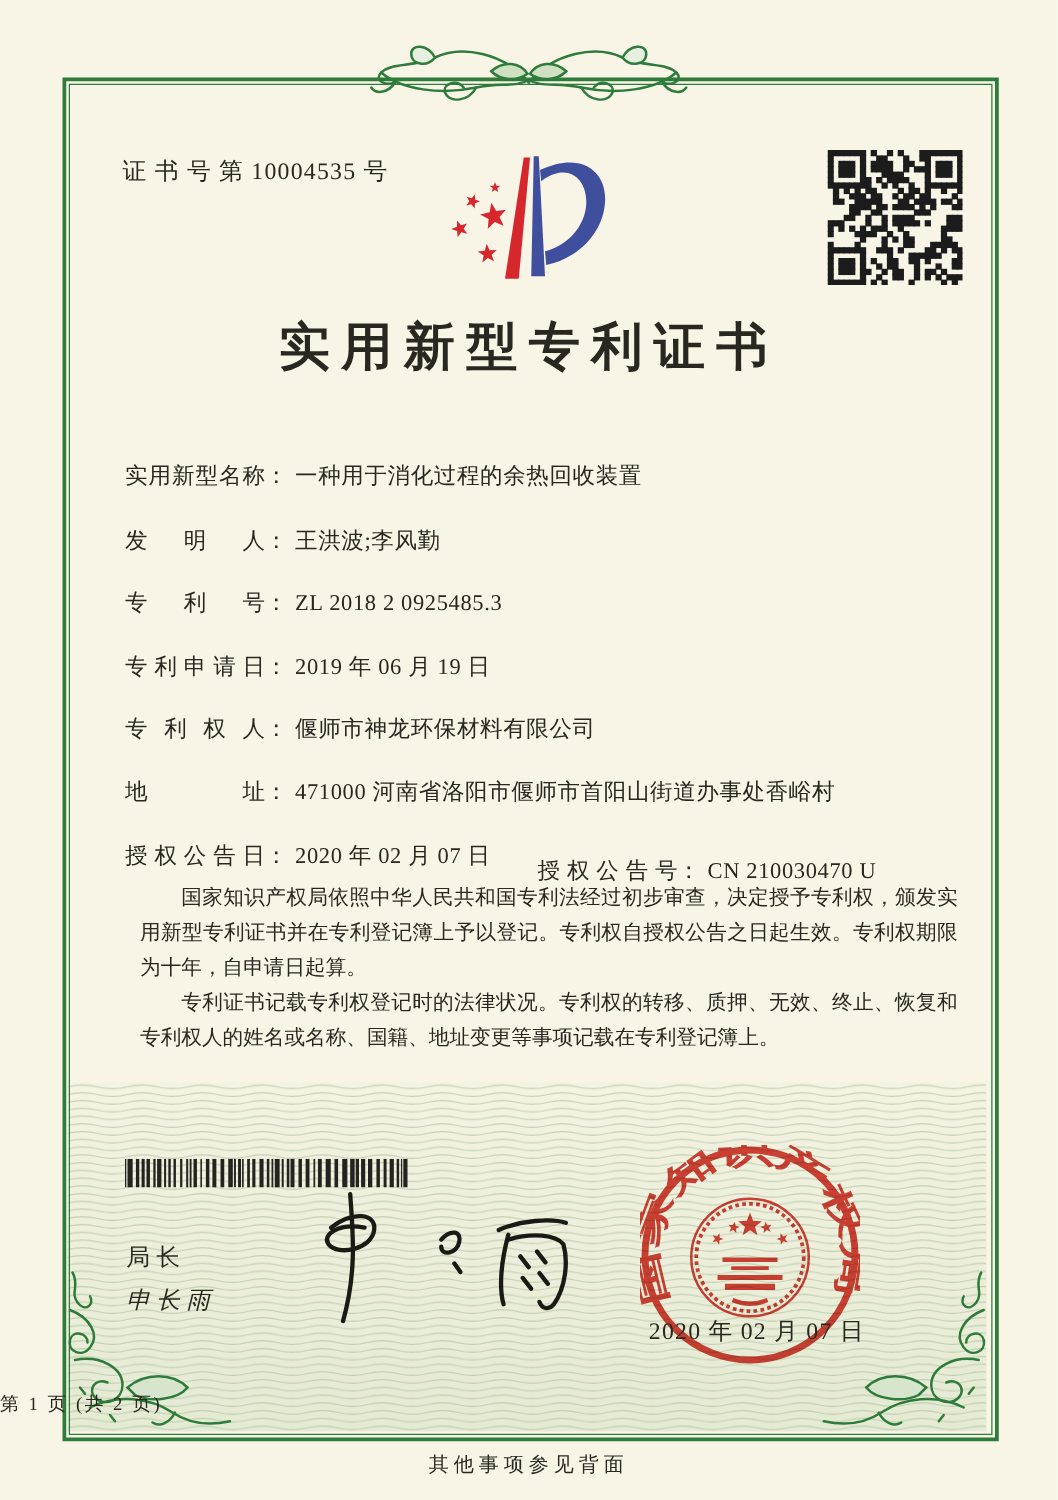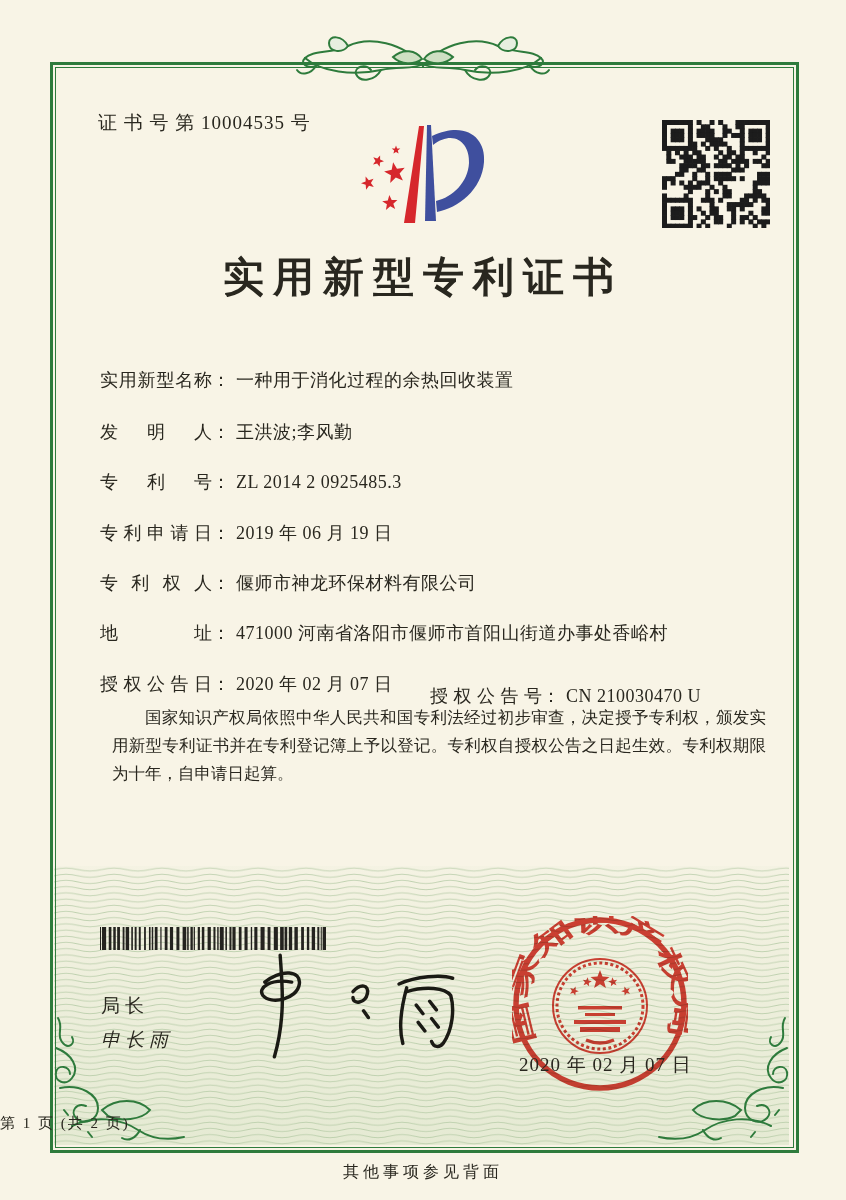--- a/index.html
+++ b/index.html
@@ -23,21 +23,21 @@
   
   .frame{position:absolute;left:50px;top:62px;width:743px;height:1085px;
     border:3px solid var(--green);}
   .frame-inner{position:absolute;inset:2px;border:1px solid var(--green);}
   
   .guilloche{position:absolute;left:54px;top:866px;width:735px;height:279px;}
   .guilloche-tint{position:absolute;left:54px;top:866px;width:735px;height:279px;
     background:linear-gradient(to bottom, rgba(214,228,199,0.10), rgba(206,222,188,0.45));}
   svg{display:block}
   .abs{position:absolute;}
-  .cert-no{left:98px;top:110px;font-size:19px;letter-spacing:1px;text-align:right;}
+  .cert-no{left:98px;top:124px;font-size:19px;letter-spacing:1px;text-align:right;}
   .title{left:0;top:250px;width:846px;text-align:center;font-size:41px;font-weight:bold;letter-spacing:9px;}
   .row{left:100px;width:660px;font-size:18px;white-space:nowrap;}
   .f-label{display:inline-block;width:112px;text-align:justify;text-align-last:justify;vertical-align:bottom;}
   .colon{display:inline-block;margin-right:6px;}
   .f-value{letter-spacing:0.5px;}
   .pair-right{position:absolute;left:330px;top:0;margin-top:12px;}
   .paras{left:112px;top:704px;width:654px;font-size:16.5px;line-height:28px;text-align:justify;}
   .paras p{margin:0;text-indent:2em;}
   .sig-title{left:101px;top:993px;font-size:19px;letter-spacing:5px;}
   .sig-name{left:101px;top:1027px;font-size:19px;letter-spacing:5px;font-style:italic;}
@@ -445,40 +445,41 @@
 
   <div class="abs title">实用新型专利证书</div>
 
   <div class="abs row" style="top:368px">
     <span class="f-label">实用新型名称</span><span class="colon">：</span><span class="f-value">一种用于消化过程的余热回收装置</span>
   </div>
   <div class="abs row" style="top:420px">
     <span class="f-label">发明人</span><span class="colon">：</span><span class="f-value">王洪波;李风勤</span>
   </div>
   <div class="abs row" style="top:470px">
-    <span class="f-label">专利号</span><span class="colon">：</span><span class="f-value">ZL 2014 2 0925485.3</span>
+    <span class="f-label">专利号</span><span class="colon">：</span><span class="f-value">ZL 2018 2 0925485.3</span>
   </div>
   <div class="abs row" style="top:521px">
     <span class="f-label">专利申请日</span><span class="colon">：</span><span class="f-value">2019 年 06 月 19 日</span>
   </div>
   <div class="abs row" style="top:571px">
     <span class="f-label">专利权人</span><span class="colon">：</span><span class="f-value">偃师市神龙环保材料有限公司</span>
   </div>
   <div class="abs row" style="top:621px">
     <span class="f-label">地址</span><span class="colon">：</span><span class="f-value">471000 河南省洛阳市偃师市首阳山街道办事处香峪村</span>
   </div>
   <div class="abs row" style="top:672px">
     <span class="f-label">授权公告日</span><span class="colon">：</span><span class="f-value">2020 年 02 月 07 日</span>
     <span class="pair-right">
       <span class="f-label">授权公告号</span><span class="colon">：</span><span class="f-value">CN 210030470 U</span>
     </span>
   </div>
 
   <div class="abs paras">
     <p>国家知识产权局依照中华人民共和国专利法经过初步审查，决定授予专利权，颁发实用新型专利证书并在专利登记簿上予以登记。专利权自授权公告之日起生效。专利权期限为十年，自申请日起算。</p>
+    <p>专利证书记载专利权登记时的法律状况。专利权的转移、质押、无效、终止、恢复和专利权人的姓名或名称、国籍、地址变更等事项记载在专利登记簿上。</p>
   </div>
 
   <svg id="barcode" class="abs barcode-svg" width="226" height="23" viewBox="0 0 226 23">
       <rect x="0.00" y="0" width="1.04" height="23" fill="#24231f"></rect>
       <rect x="2.00" y="0" width="4.13" height="23" fill="#24231f"></rect>
       <rect x="8.74" y="0" width="2.67" height="23" fill="#24231f"></rect>
       <rect x="13.27" y="0" width="2.49" height="23" fill="#24231f"></rect>
       <rect x="17.18" y="0" width="2.77" height="23" fill="#24231f"></rect>
       <rect x="22.65" y="0" width="1.83" height="23" fill="#24231f"></rect>
       <rect x="25.68" y="0" width="3.45" height="23" fill="#24231f"></rect>

